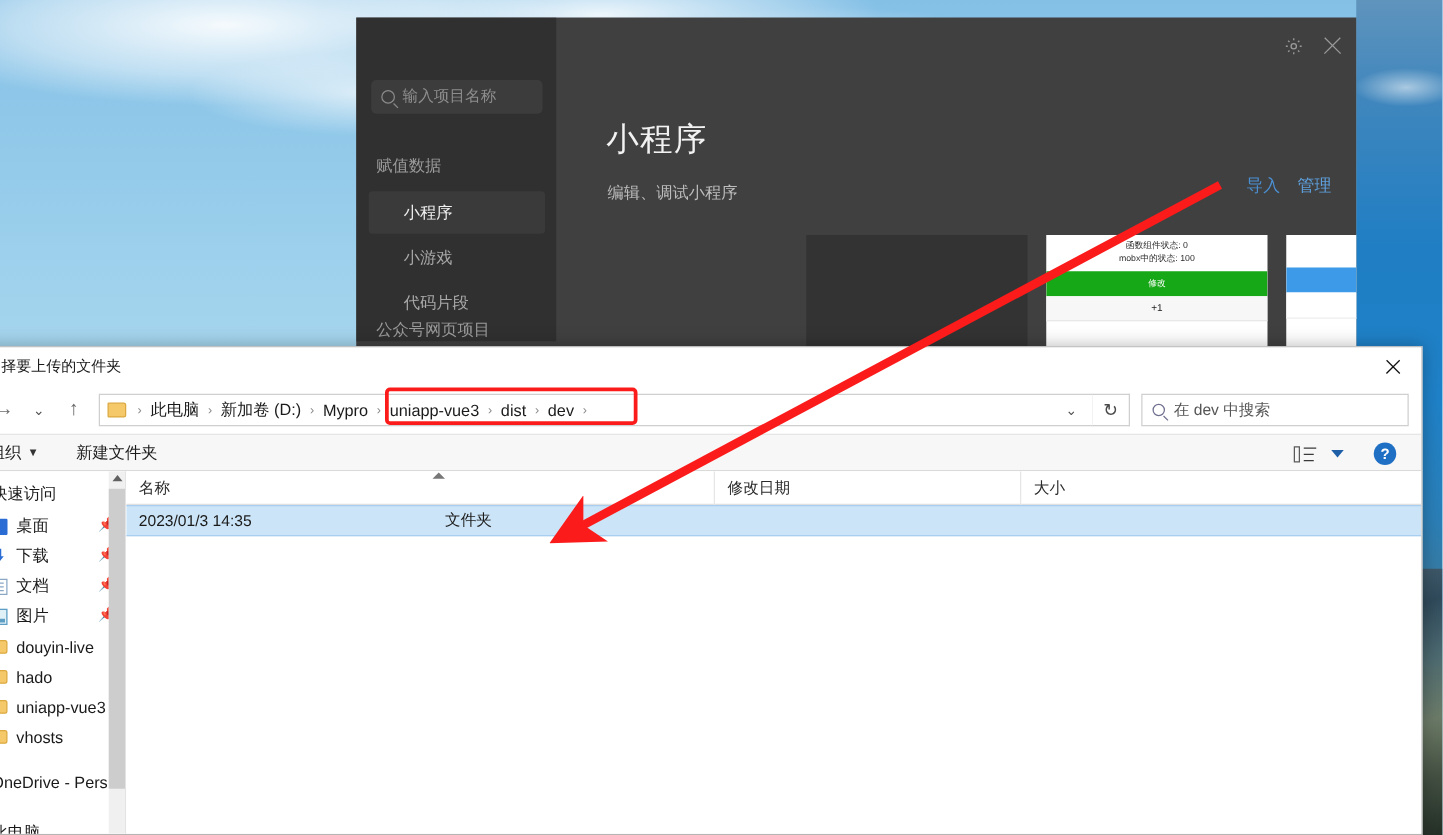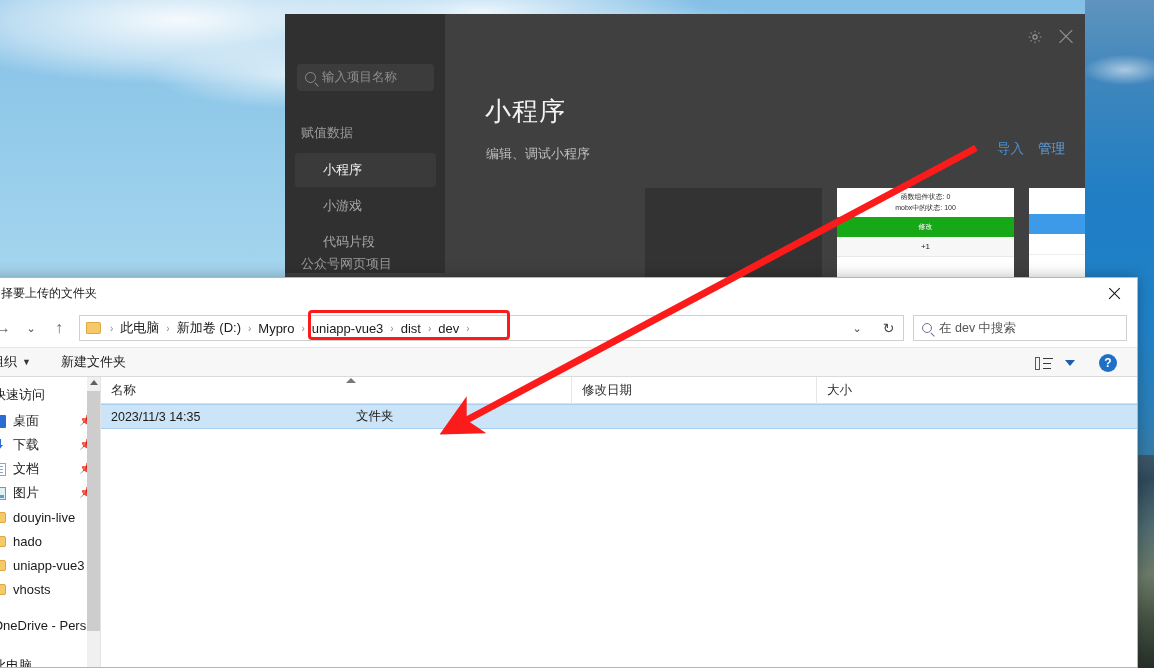--- a/index.html
+++ b/index.html
@@ -497,21 +497,21 @@
 
     <div id="list-pane">
       <div id="col-head">
         <div class="col" id="col-name">名称</div>
         <div class="col" id="col-date">修改日期</div>
         <div class="col" id="col-size">大小</div>
         <div id="sort-caret"></div>
       </div>
 
       <div class="file-row">
-        <div class="file-cell fc-date">2023/11/3 14:35</div>
+        <div class="file-cell fc-date">2023/01/3 14:35</div>
         <div class="file-cell fc-type">文件夹</div>
         <div class="file-cell fc-size"></div>
       </div>
     </div>
   </div>
 </div>
 
 <svg id="anno" width="1154" height="668" viewBox="0 0 1154 668">
   <defs>
     <marker id="redarrow" markerWidth="6" markerHeight="6" refX="2.2" refY="3" orient="auto" markerUnits="strokeWidth">

